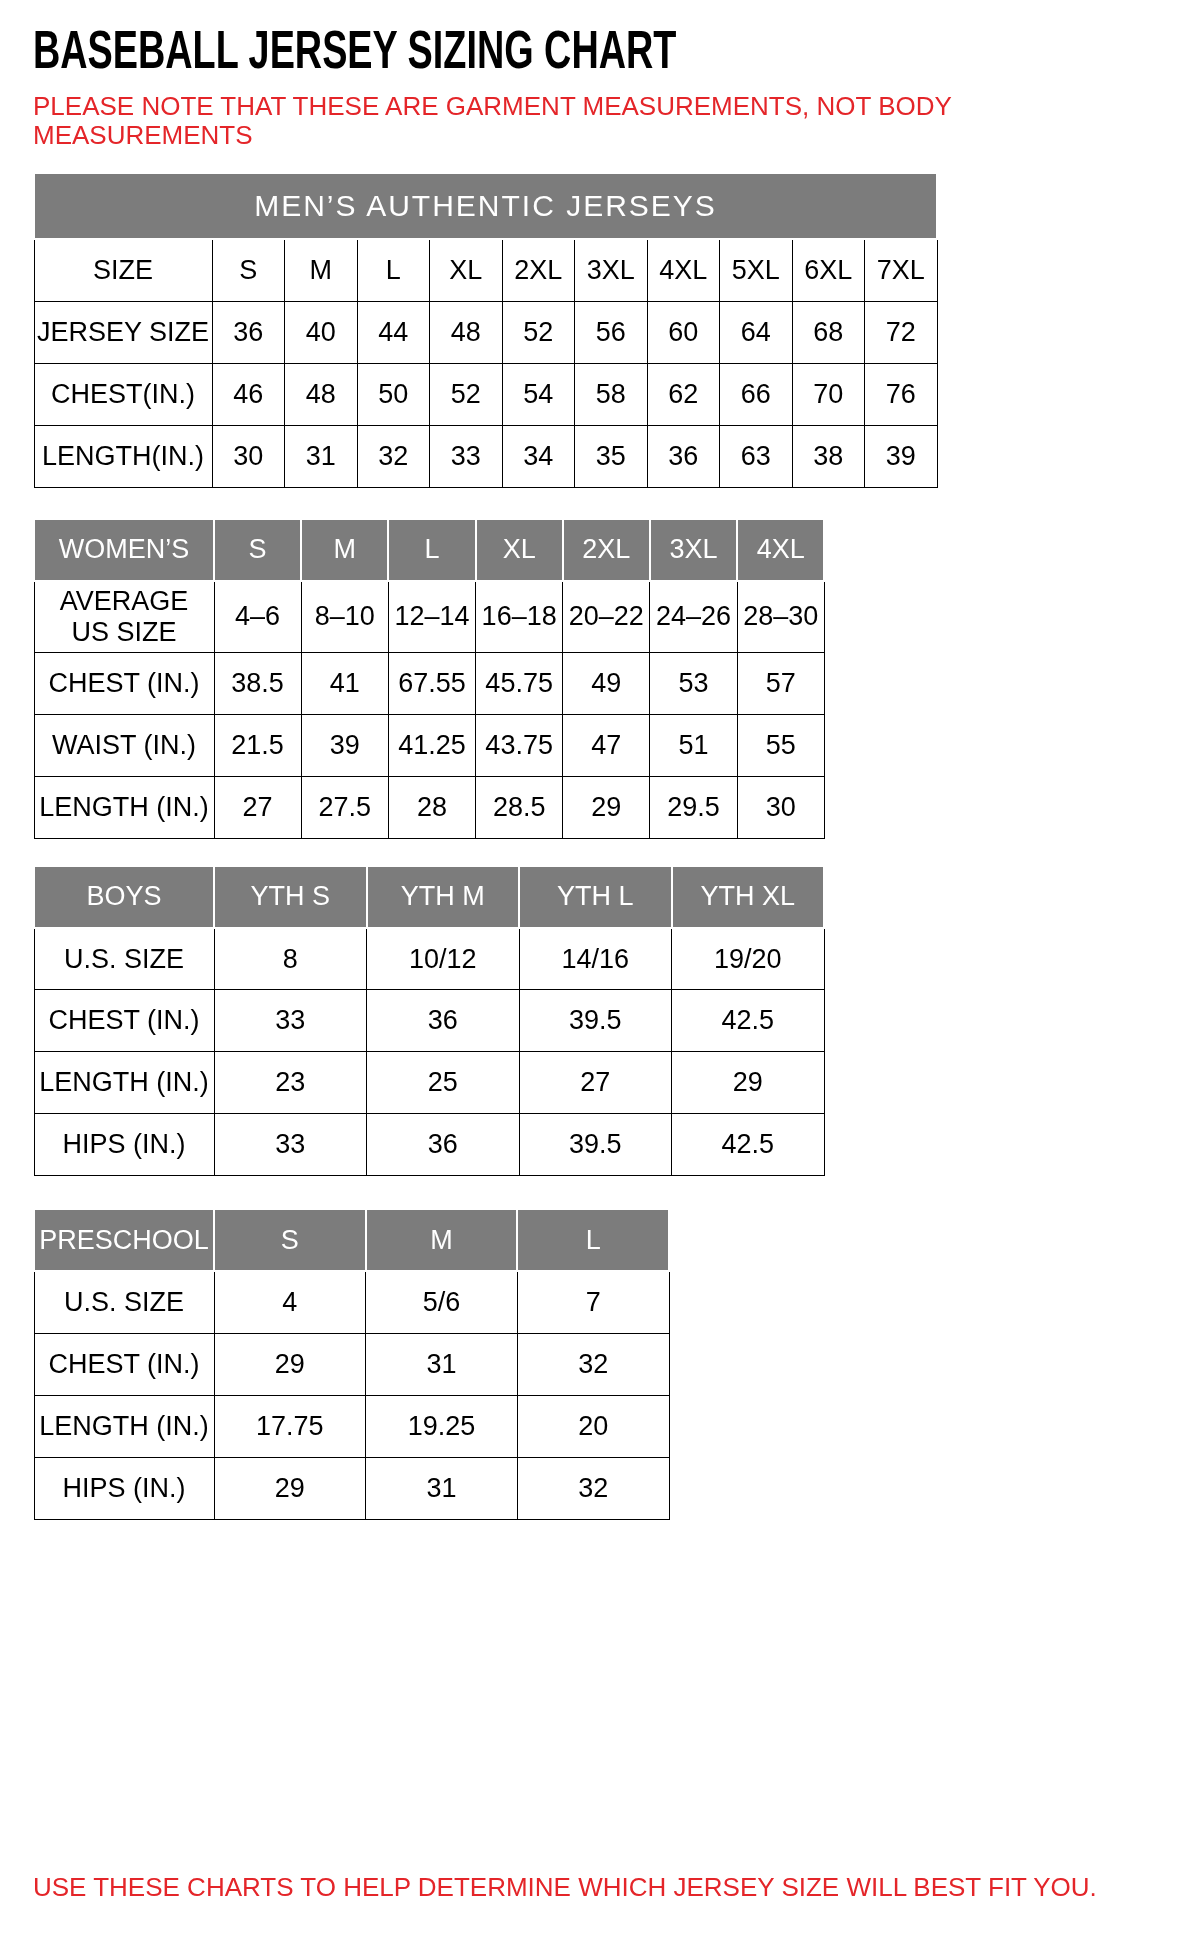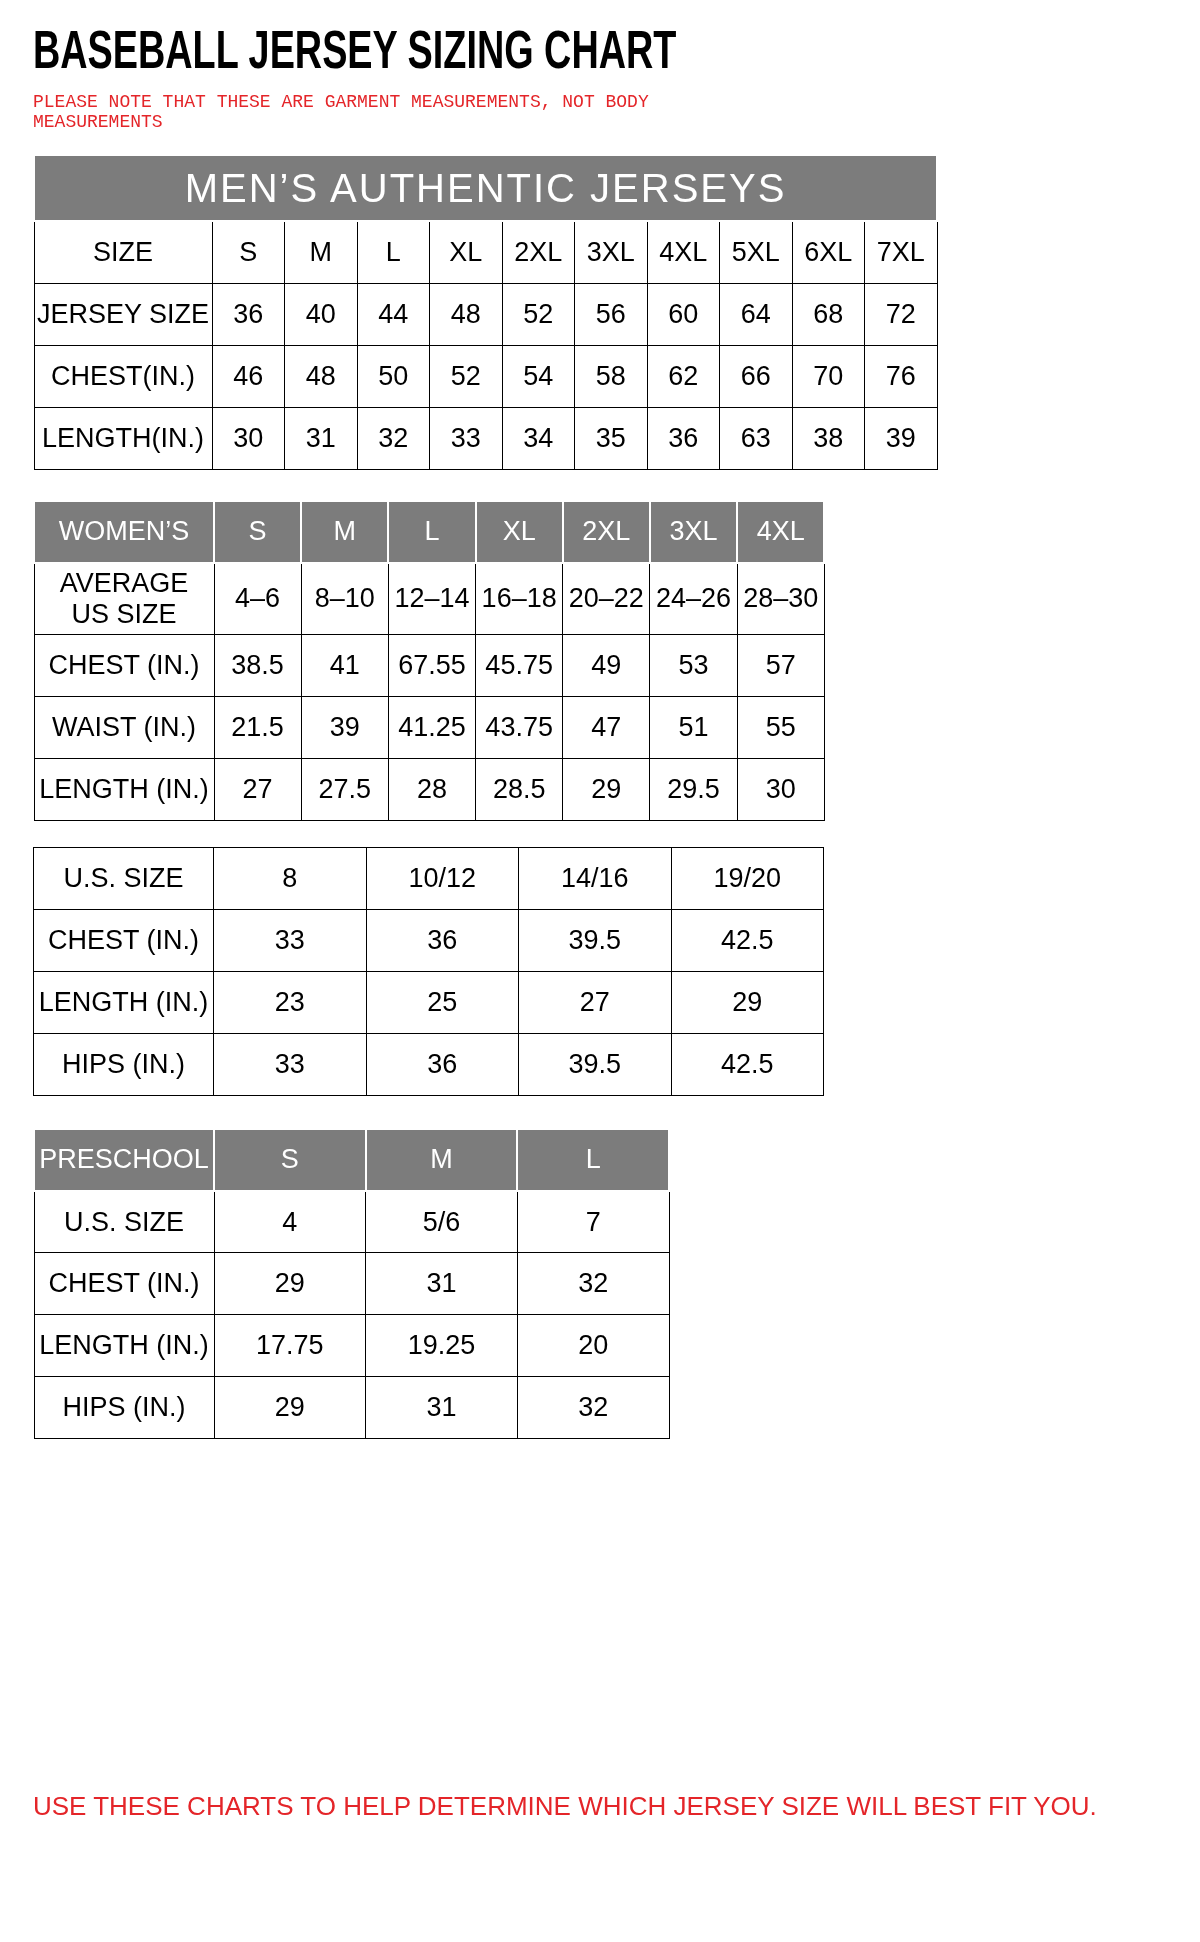--- a/index.html
+++ b/index.html
@@ -22,25 +22,24 @@
   }
   .condense {
     display: inline-block;
     transform: scaleX(0.70);
     transform-origin: 0 50%;
   }
 
   .note {
     margin: 16px 0 0 0;
     color: var(--red, #e42529);
-    font-size: 18px;
+    font-size: 26px;
     line-height: 1.12;
     white-space: pre-line;
     max-width: 980px;
-    font-family: Liberation Mono, monospace;
   }
 
   table.sizing {
     border-collapse: collapse;
     table-layout: fixed;
   }
   table[data-table="0"] { margin-top: 22px; }
   table[data-table="1"] { margin-top: 30px; }
   table[data-table="2"] { margin-top: 26px; }
   table[data-table="3"] { margin-top: 32px; }
@@ -60,21 +59,21 @@
     background: #fff;
     color: #000;
   }
   .sizing th.gray {
     background: var(--gray, #7c7c7c);
     color: #fff;
     border: 2px solid #fff;
   }
   .sizing th.banner {
     height: 66px;
-    font-size: 40px;
+    font-size: 30px;
     letter-spacing: 2px;
   }
 
   .footer {
     margin: 352px 0 0 0;
     color: var(--red, #e42529);
     font-size: 26px;
     white-space: nowrap;
   }
 </style>
@@ -230,20 +229,27 @@
   <table class="sizing" style="width:790px" data-table="2">
       <colgroup>
         <col style="width: 180px;">
         <col style="width: 152.5px;">
         <col style="width: 152.5px;">
         <col style="width: 152.5px;">
         <col style="width: 152.5px;">
       </colgroup>
       <tbody>
         <tr>
+          <th class="gray">BOYS</th>
+          <th class="gray">YTH S</th>
+          <th class="gray">YTH M</th>
+          <th class="gray">YTH L</th>
+          <th class="gray">YTH XL</th>
+        </tr>
+        <tr>
           <th class="rowlabel">U.S. SIZE</th>
           <td>8</td>
           <td>10/12</td>
           <td>14/16</td>
           <td>19/20</td>
         </tr>
         <tr>
           <th class="rowlabel">CHEST (IN.)</th>
           <td>33</td>
           <td>36</td>

